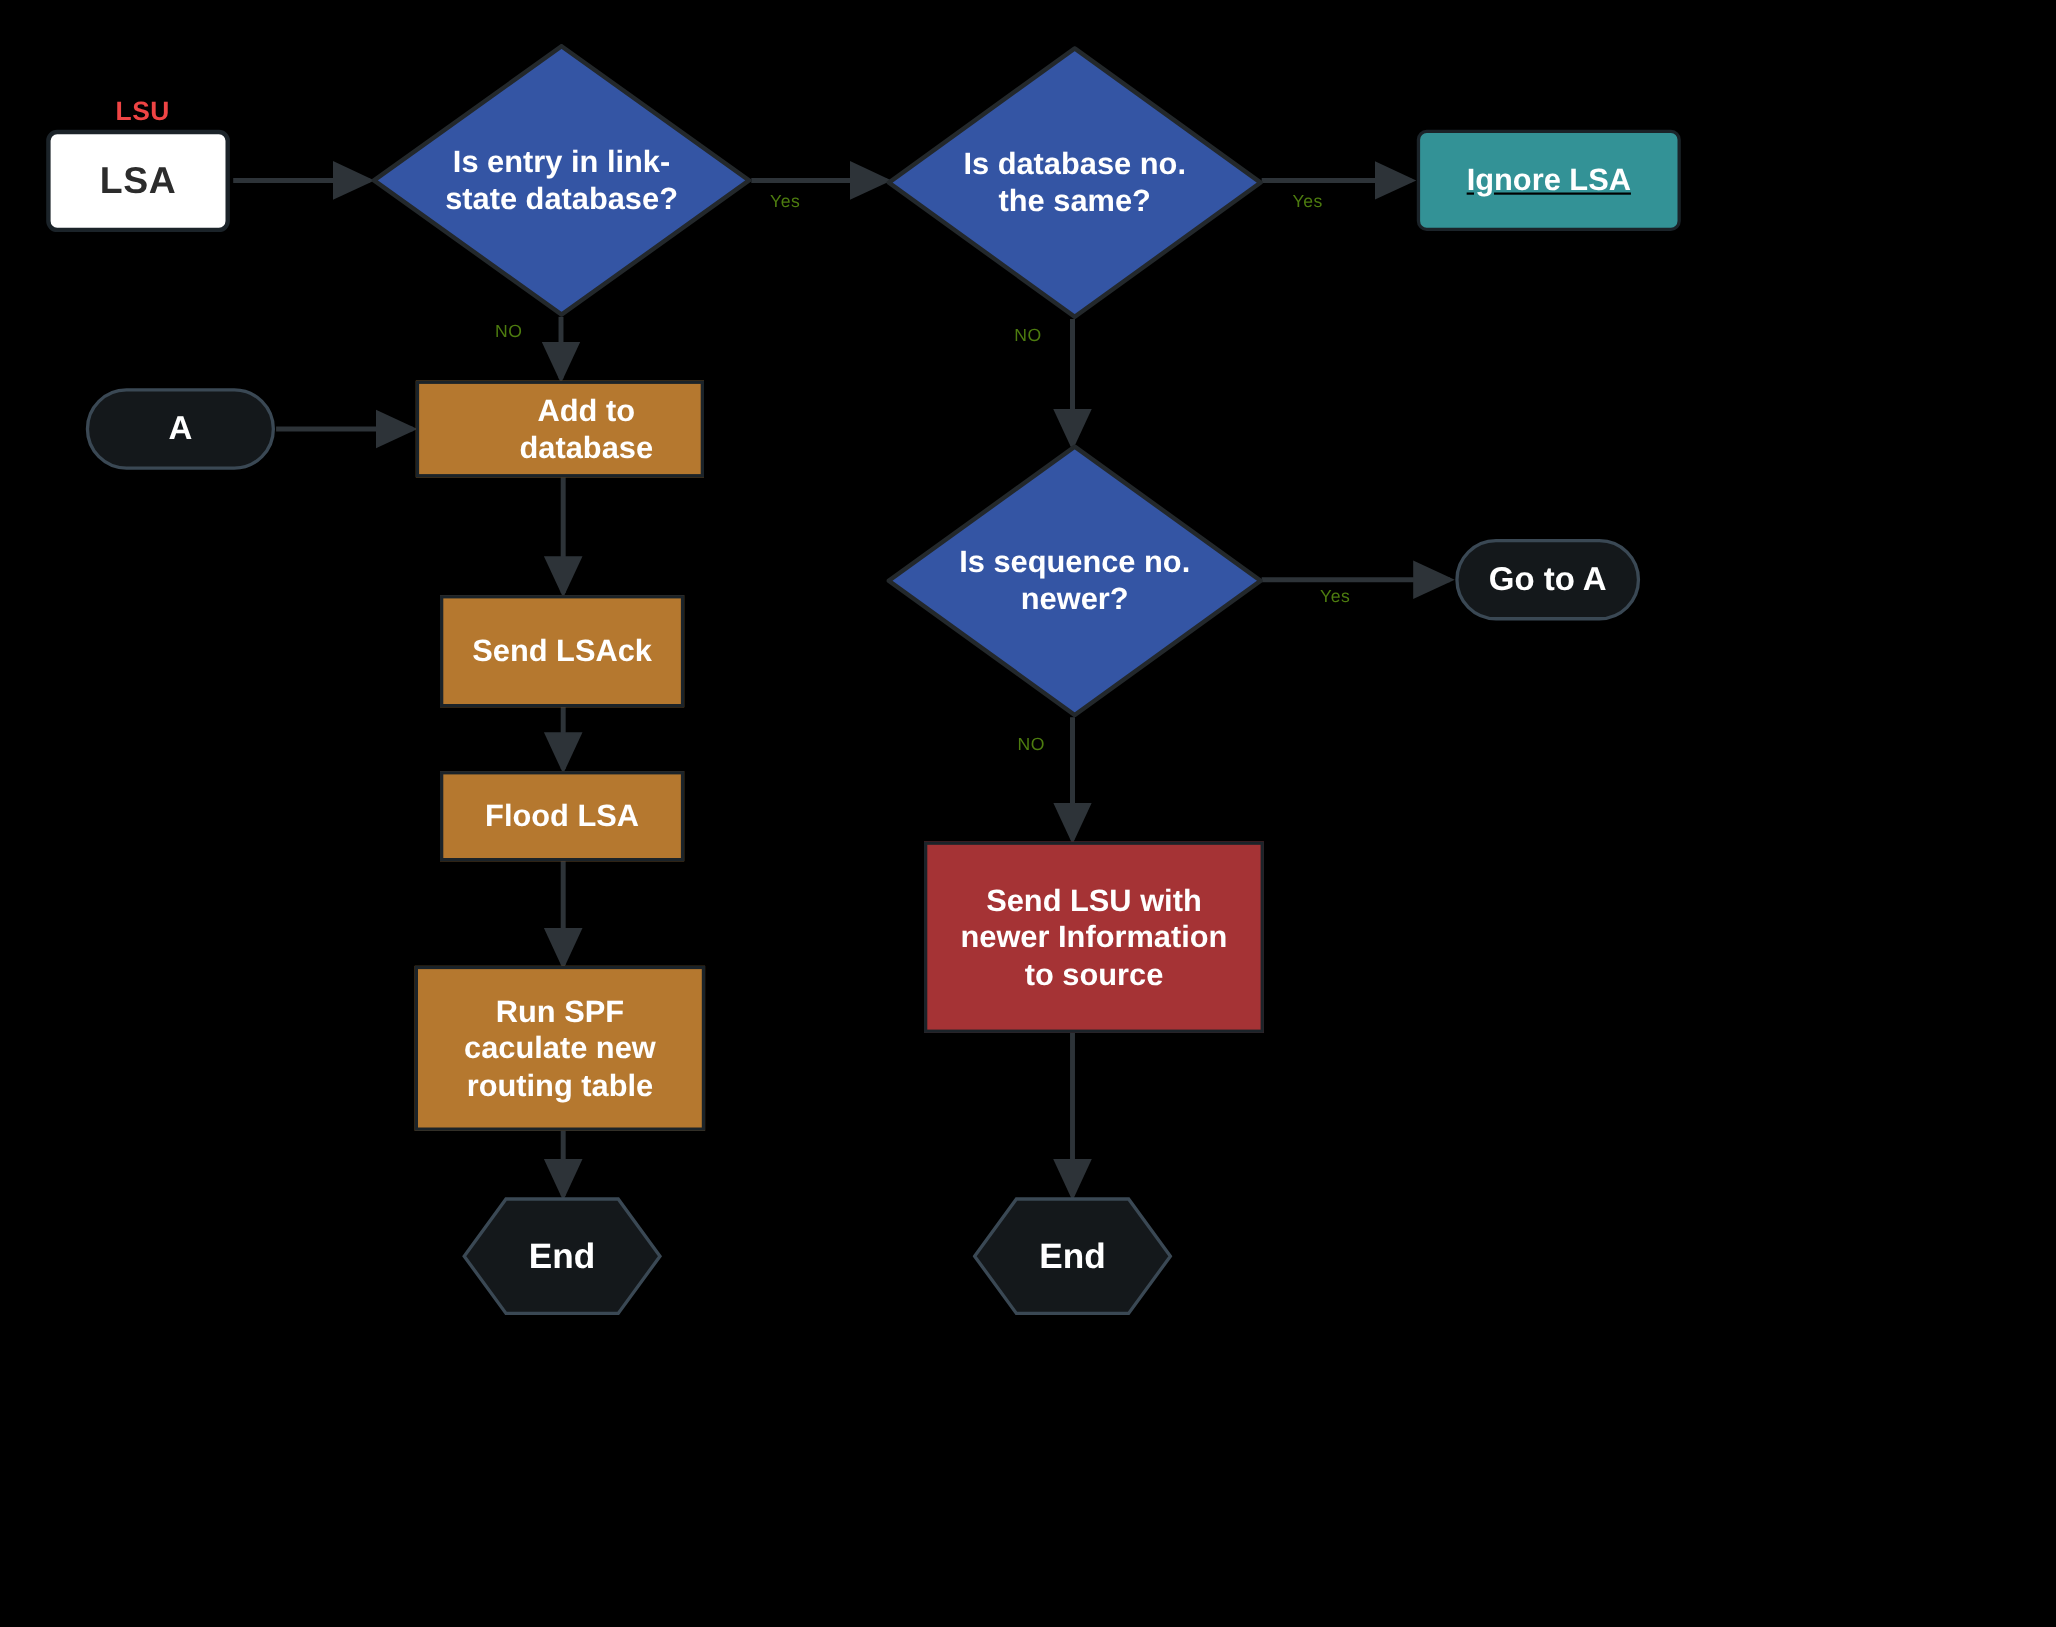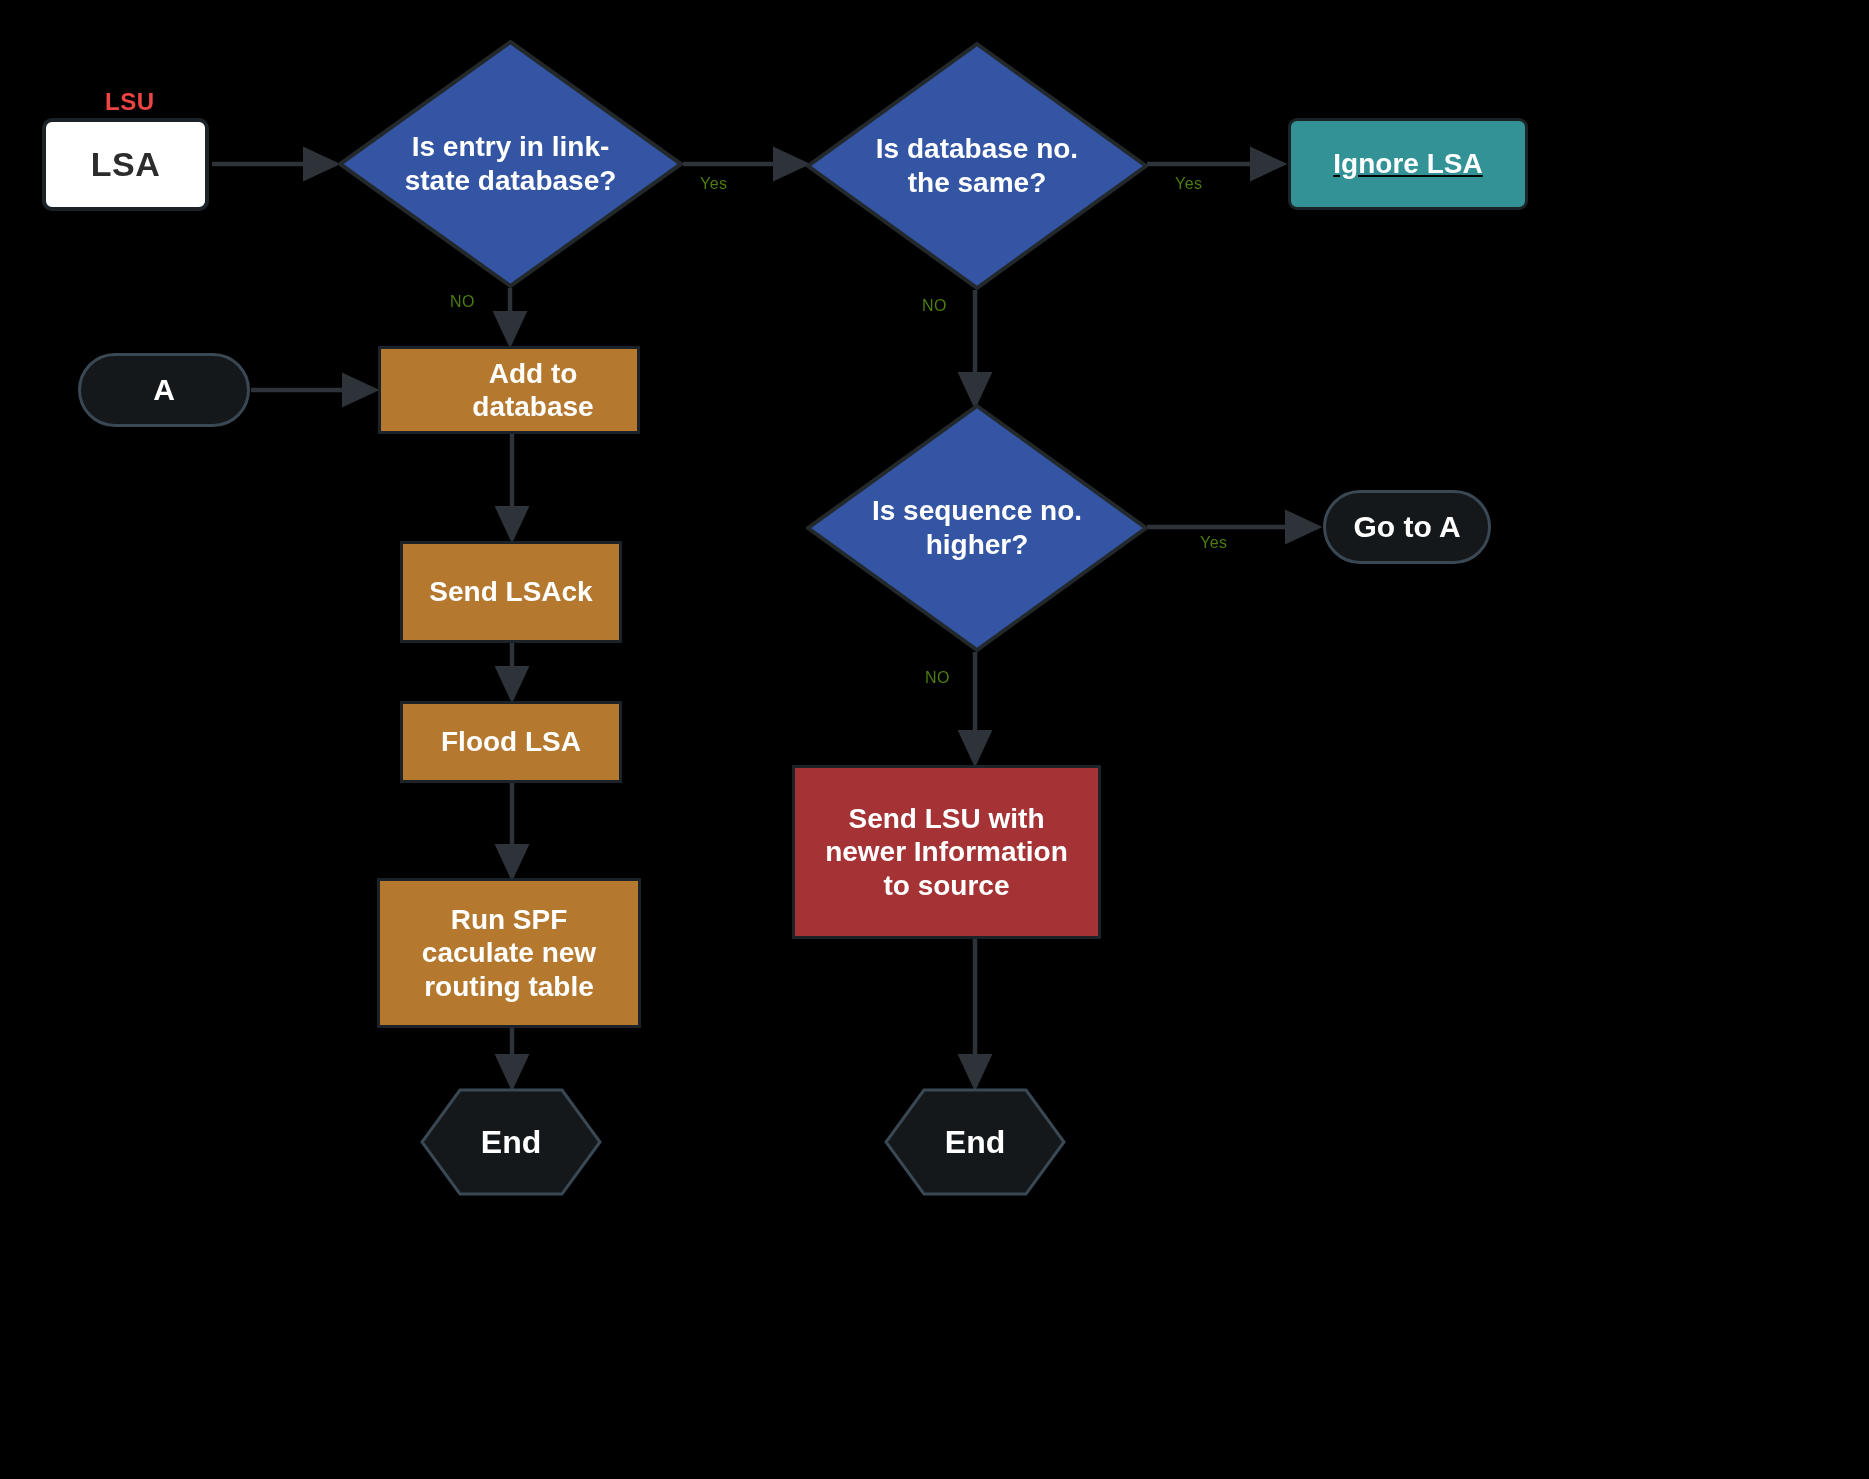--- a/index.html
+++ b/index.html
@@ -132,28 +132,28 @@
   </div>
 
   <div class="node proc brown" style="left:377px;top:878px;width:264px;height:150px;">
     <span class="txt" style="padding:0 12px;">Run SPF caculate new routing table</span>
   </div>
 
   <div class="diamond" style="left:806px;top:404px;width:342px;height:248px;">
     <svg class="dshape" viewBox="0 0 342 248" preserveAspectRatio="none">
       <polygon points="171,2 340,124 171,246 2,124" fill="#3455A4" stroke="#23282B" stroke-width="4"></polygon>
     </svg>
-    <div class="dlabel">Is sequence no. higher?</div>
+    <div class="dlabel">Is sequence no. newer?</div>
   </div>
 
   <div class="node pill" style="left:1323px;top:490px;width:168px;height:74px;">
     <span class="txt">Go to A</span>
   </div>
 
-  <div class="node proc red" style="left:792px;top:765px;width:309px;height:174px;">
+  <div class="node proc red" style="left:840px;top:765px;width:309px;height:174px;">
     <span class="txt" style="padding:0 14px;">Send LSU with newer Information to source</span>
   </div>
 
   <div class="hexwrap" style="left:420px;top:1088px;width:182px;height:108px;">
     <svg width="182" height="108" viewBox="0 0 182 108">
       <polygon points="40,2 142,2 180,54 142,106 40,106 2,54" fill="#14181B" stroke="#3A4854" stroke-width="3"></polygon>
     </svg>
     <div class="hlabel">End</div>
   </div>
 

